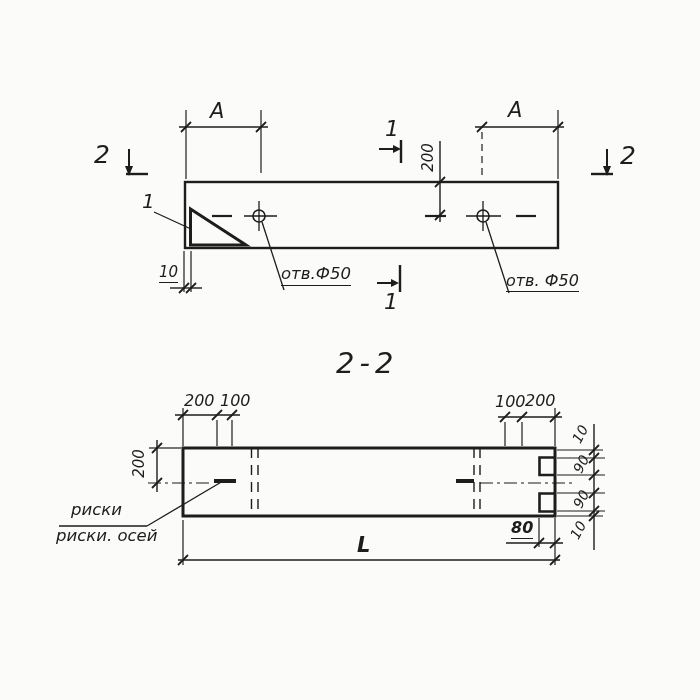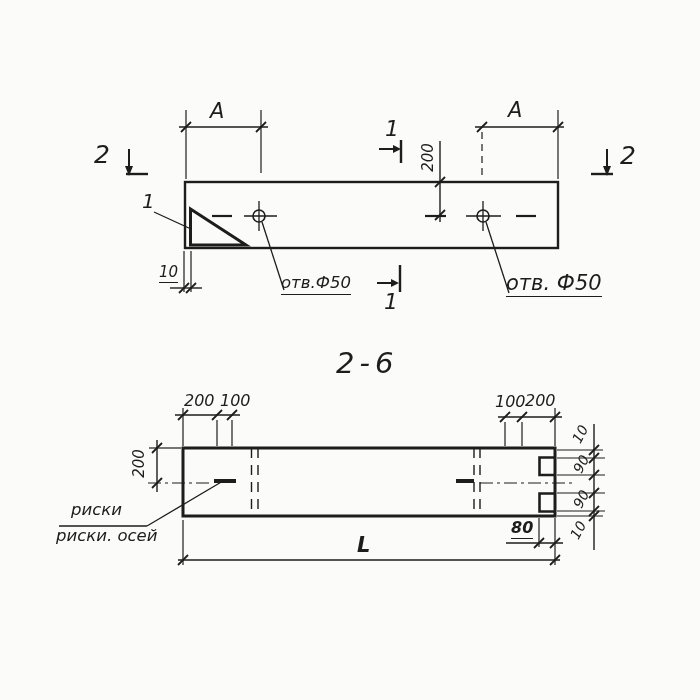--- a/index.html
+++ b/index.html
@@ -205,25 +205,25 @@
   </svg>
 
   <span class="lbl digit" style="left:210px;top:101px;font-size:21px;">A</span>
   <span class="lbl digit" style="left:508px;top:100px;font-size:21px;">A</span>
   <span class="lbl digit" style="left:385px;top:118px;">1</span>
   <span class="lbl digit" style="left:384px;top:291px;">1</span>
   <span class="lbl big" style="left:94px;top:142px;">2</span>
   <span class="lbl big" style="left:620px;top:143px;">2</span>
   <span class="lbl dim rot90" style="left:406px;top:150px;width:44px;font-size:15px;">200</span>
   <span class="lbl" style="left:142px;top:191px;font-size:20px;">1</span>
-  <span class="lbl dim u" style="left:281px;top:275px;font-size:16.5px;text-align:right;">отв.Ф50</span>
-  <span class="lbl dim u" style="left:506px;top:273px;font-size:21px;">отв. Ф50</span>
+  <span class="lbl dim u" style="left:281px;top:266px;font-size:16.5px;text-align:right;">отв.Ф50</span>
+  <span class="lbl dim u" style="left:506px;top:273px;font-size:16px;">отв. Ф50</span>
   <span class="lbl u" style="left:159px;top:265px;font-size:15px;">10</span>
 
-  <span class="lbl title" style="left:336px;top:349px;">2-6</span>
+  <span class="lbl title" style="left:336px;top:349px;">2-2</span>
   <span class="lbl dim" style="left:184px;top:393px;">200</span>
   <span class="lbl dim" style="left:220px;top:393px;">100</span>
   <span class="lbl dim" style="left:495px;top:394px;">100</span>
   <span class="lbl dim" style="left:525px;top:393px;">200</span>
   <span class="lbl dim rot90" style="left:117px;top:456px;width:44px;font-size:15px;">200</span>
   <span class="lbl rot62" style="left:565px;top:427px;width:30px;font-size:14px;">10</span>
   <span class="lbl rot62" style="left:566px;top:457px;width:30px;font-size:14px;">90</span>
   <span class="lbl rot62" style="left:566px;top:492px;width:30px;font-size:14px;">90</span>
   <span class="lbl rot62" style="left:563px;top:523px;width:30px;font-size:14px;">10</span>
   <span class="lbl dim u" style="left:511px;top:520px;font-weight:bold;">80</span>

